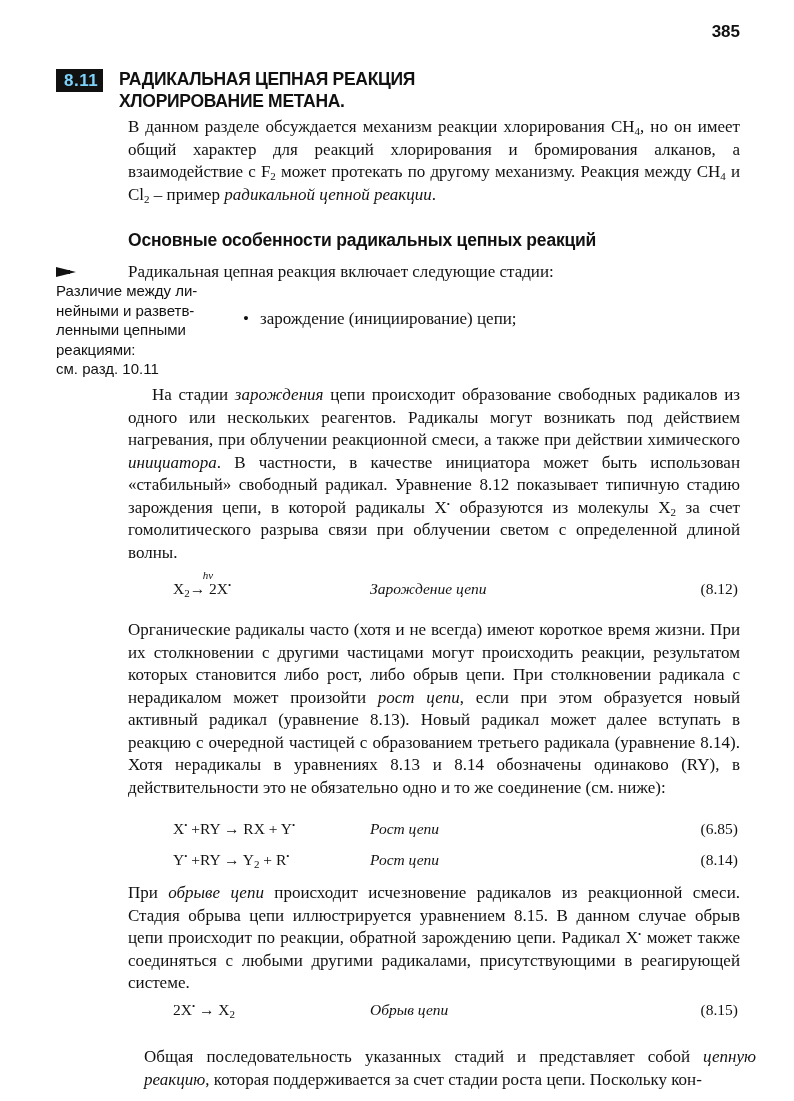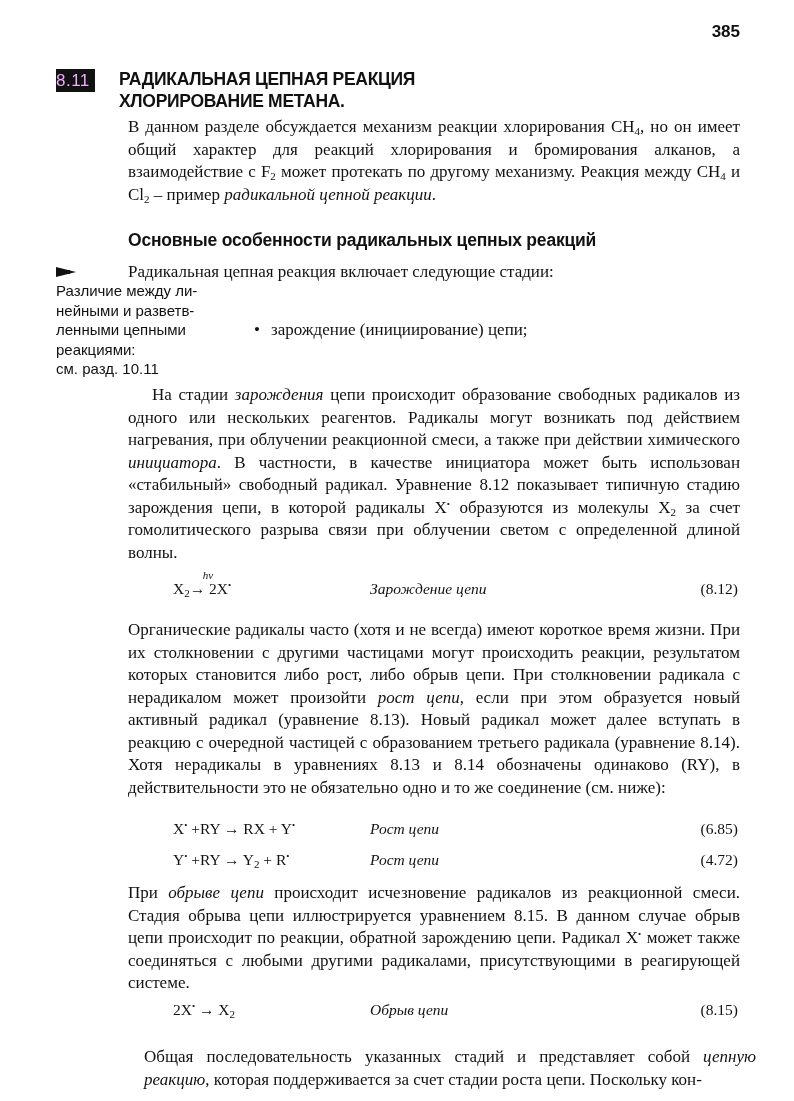--- a/index.html
+++ b/index.html
@@ -5,38 +5,38 @@
   html, body { margin: 0; padding: 0; background: #ffffff; }
   body { width: 794px; height: 1101px; position: relative; overflow: hidden; color: #111; }
   .serif { font-family: "Liberation Serif", "DejaVu Serif", serif; }
   .sans { font-family: "Liberation Sans", "DejaVu Sans", sans-serif; }
 
   .running-head { position: absolute; top: 22px; left: 200px; width: 540px; height: 24px; font-size: 16.5px; }
   .running-head .title { position: absolute; left: 0; top: 0; letter-spacing: -0.2px; }
   .running-head .pageno { position: absolute; right: 0; top: 0; font-weight: bold; font-size: 17px; }
 
   .section-head { position: absolute; top: 67px; left: 56px; }
-  .badge { position: absolute; left: 0; top: 2px; background: #111; color: #f0abfc; font-weight: normal; font-size: 17px; padding: 1px 5px 0 0; height: 22px; line-height: 22px; letter-spacing: 0.5px; }
+  .badge { position: absolute; left: 0; top: 2px; background: #111; color: #7dd3fc; font-weight: bold; font-size: 17px; padding: 1px 5px 0 8px; height: 22px; line-height: 22px; letter-spacing: 0.5px; }
   .section-title { position: absolute; left: 63px; top: 1px; width: 500px; font-weight: bold; font-size: 17.5px; line-height: 22px; letter-spacing: -0.3px; }
 
   .para { position: absolute; left: 128px; width: 612px; font-size: 17px; line-height: 22.5px; text-align: justify; }
   .para .indent { display: inline-block; width: 24px; }
   .para i { font-style: italic; }
   sub { font-size: 11px; vertical-align: -3px; line-height: 0; }
   sup { font-size: 9px; vertical-align: 6px; line-height: 0; }
 
   .subhead { position: absolute; left: 128px; top: 230px; font-weight: bold; font-size: 17.5px; letter-spacing: -0.2px; }
 
   .arrow-icon { position: absolute; left: 56px; top: 267px; width: 0; height: 0; border-top: 5px solid transparent; border-bottom: 5px solid transparent; border-left: 20px solid #111; }
   .arrow-icon::before { content: ""; position: absolute; left: -20px; top: -2px; width: 14px; height: 4px; background: #111; }
 
   .margin-note { position: absolute; left: 56px; top: 281px; width: 150px; font-size: 15px; line-height: 19.5px; }
 
   .intro-stage { position: absolute; left: 128px; top: 262px; font-size: 17px; }
-  .bullets { position: absolute; left: 238px; top: 302px; margin: 16px; padding: 0; list-style: none; font-size: 17px; line-height: 23px; }
+  .bullets { position: absolute; left: 238px; top: 302px; margin: 5px; padding: 0; list-style: none; font-size: 17px; line-height: 23px; }
   .bullets li { position: relative; padding-left: 17px; }
   .bullets li::before { content: "•"; position: absolute; left: 0; top: 0; }
 
   .eq { position: absolute; left: 128px; width: 612px; height: 24px; font-size: 15.5px; }
   .eq .formula { position: absolute; left: 45px; top: 0; }
   .eq .label { position: absolute; left: 242px; top: 0; font-style: italic; }
   .eq .num { position: absolute; right: 2px; top: 0; }
   .hv { position: relative; display: inline-block; }
   .hv .over { position: absolute; left: 1px; top: -11px; font-size: 11px; font-style: italic; margin-left: 12px; }
 </style>
@@ -85,21 +85,21 @@
 
 <div class="eq serif" style="top:820px;">
   <span class="formula"><span>X</span><sup>•</sup><span> +RY → RX + Y</span><sup>•</sup></span>
   <span class="label">Рост цепи</span>
   <span class="num">(6.85)</span>
 </div>
 
 <div class="eq serif" style="top:851px;">
   <span class="formula"><span>Y</span><sup>•</sup><span> +RY → Y</span><sub>2</sub><span> + R</span><sup>•</sup></span>
   <span class="label">Рост цепи</span>
-  <span class="num">(4.72)</span>
+  <span class="num">(8.14)</span>
 </div>
 
 <p class="para serif" style="top:882px; margin:0;"><span>При </span><i>обрыве цепи</i><span> происходит исчезновение радикалов из реакционной смеси. Стадия обрыва цепи иллюстрируется уравнением 8.15. В данном случае обрыв цепи происходит по реакции, обратной зарождению цепи. Радикал X</span><sup>•</sup><span> может также соединяться с любыми другими радикалами, присутствующими в реагирующей системе.</span></p>
 
 <div class="eq serif" style="top:1001px;">
   <span class="formula"><span>2X</span><sup>•</sup><span> → X</span><sub>2</sub></span>
   <span class="label">Обрыв цепи</span>
   <span class="num">(8.15)</span>
 </div>
 

